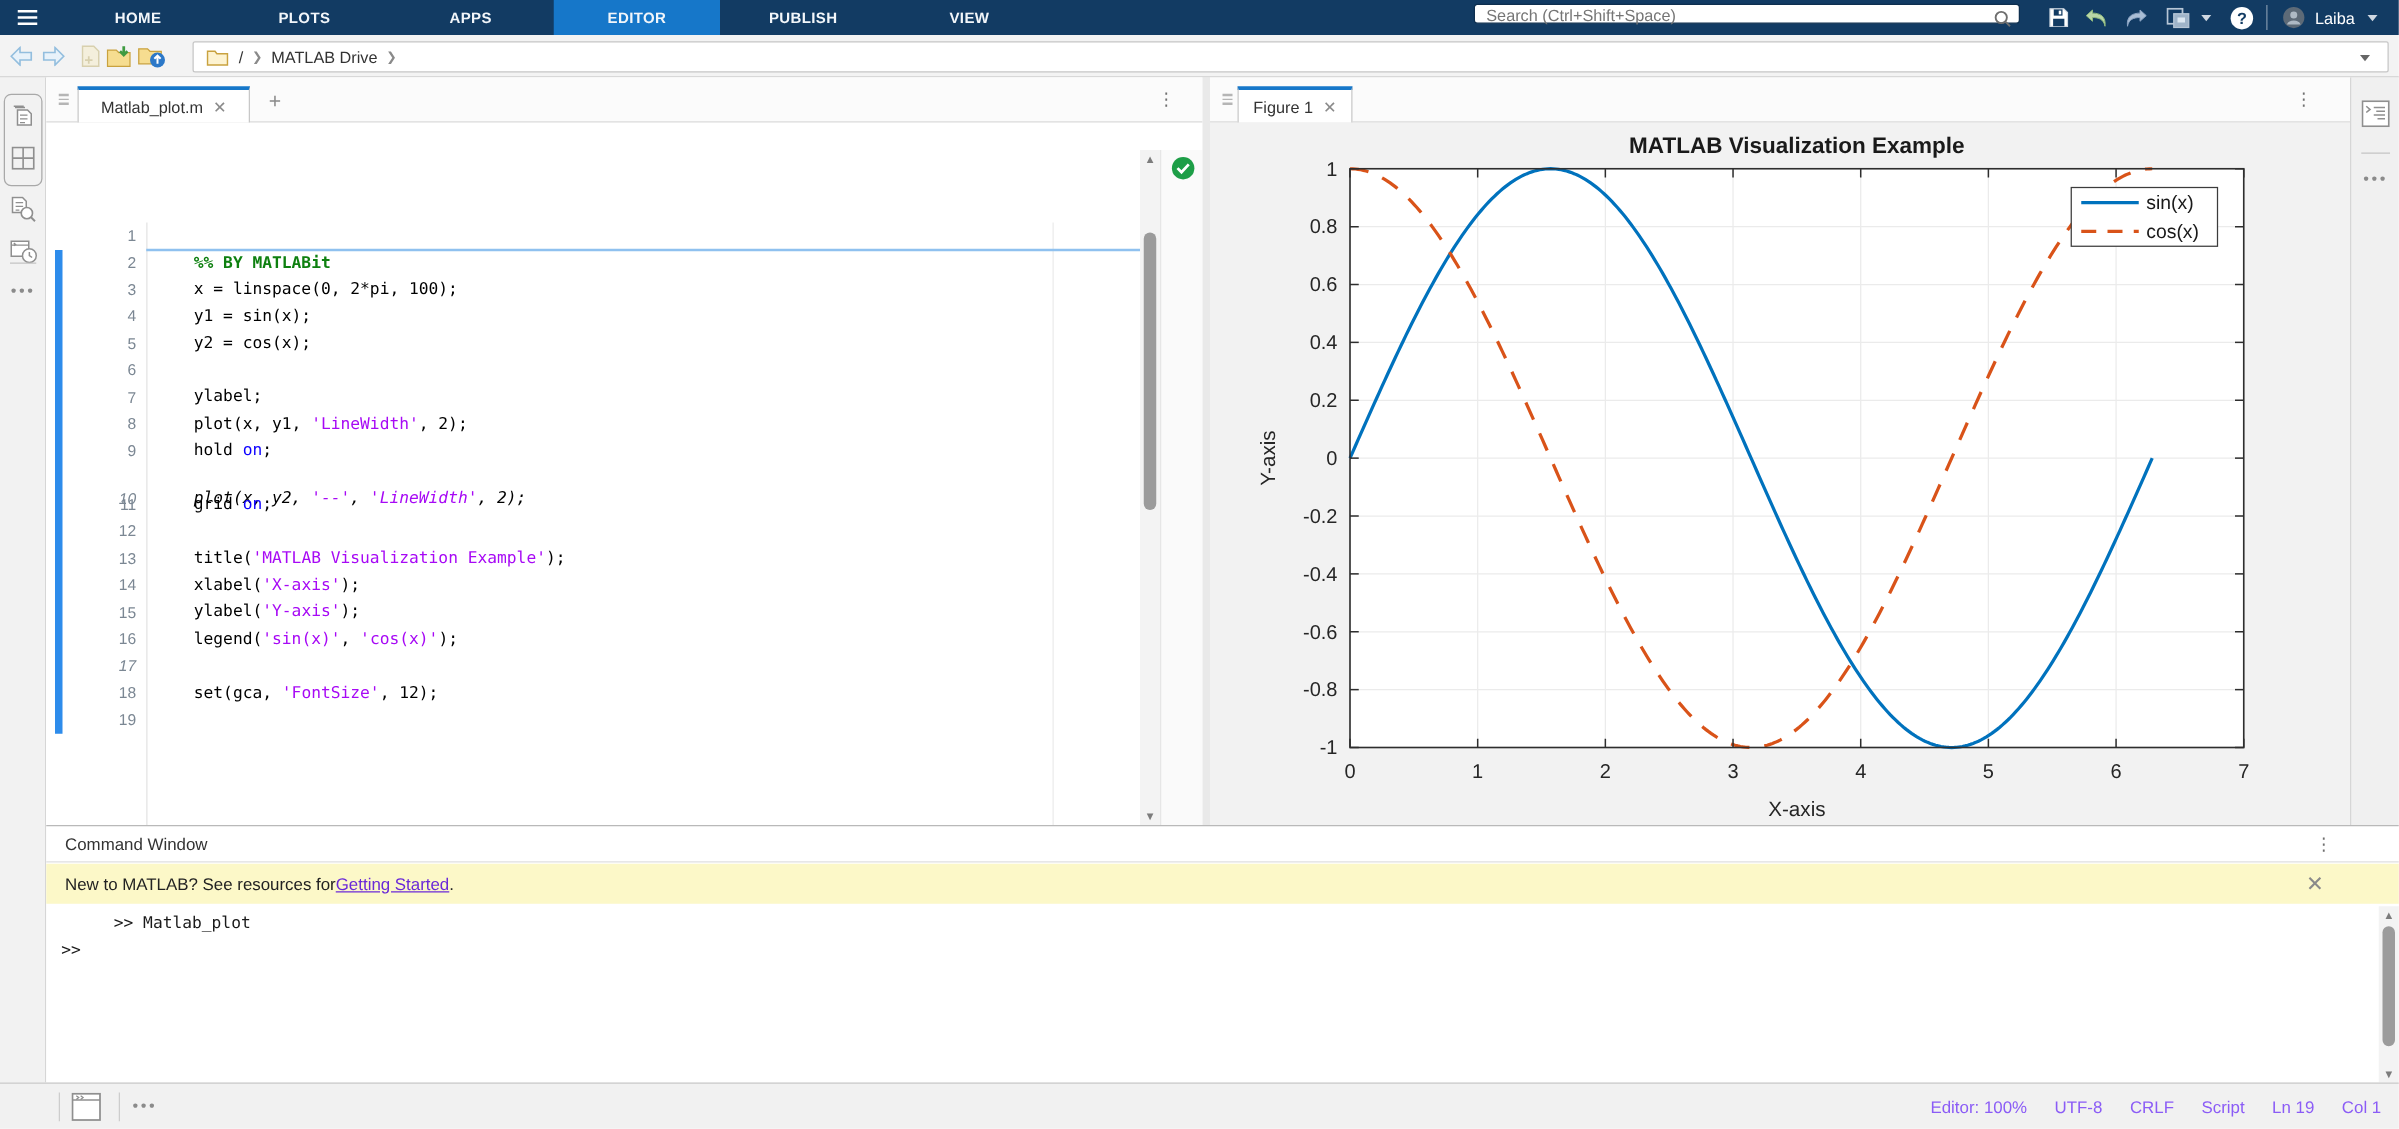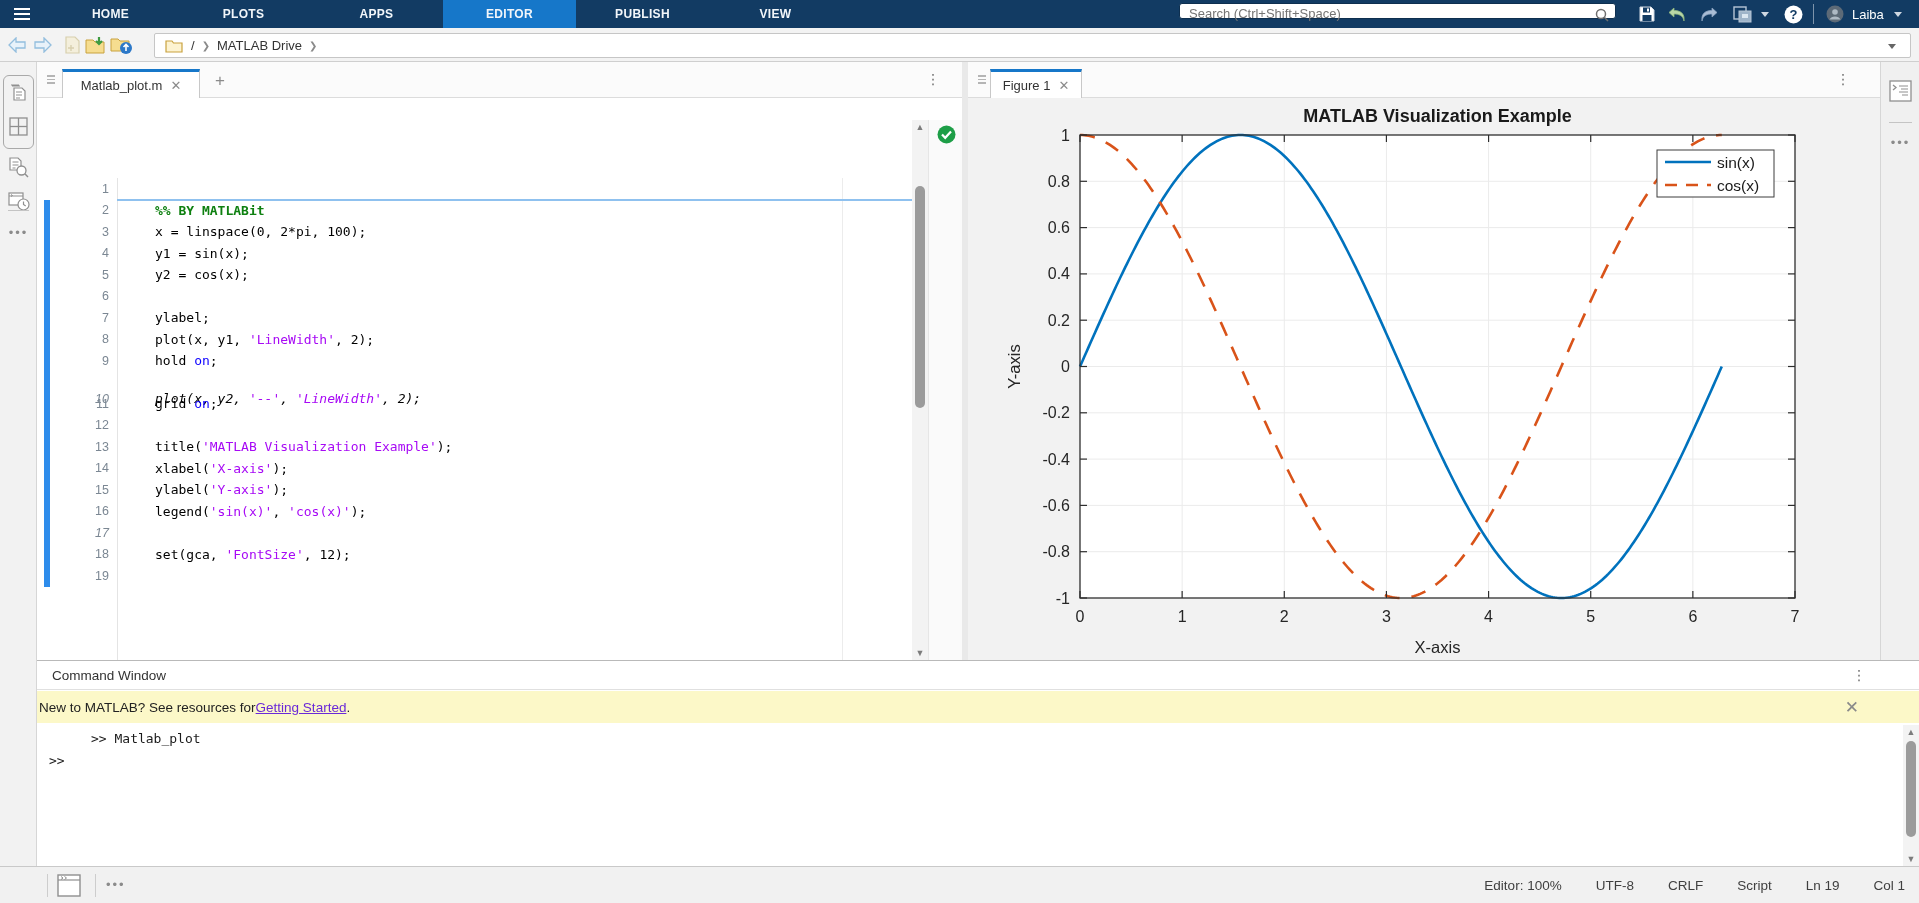--- a/index.html
+++ b/index.html
@@ -96,32 +96,32 @@
   #rs-divider { position:absolute; left:8px; top:60px; width:23px; height:1px; background:#c4c4c4; }
 
   
   #cmd-sidebar { position:absolute; left:0; top:660px; width:37px; height:206px;
     background:#f2f2f2; border-right:1px solid #d6d6d6; }
   #cmdwin { position:absolute; left:37px; top:660px; width:1882px; height:206px;
     background:#fff; border-top:1px solid #b9b9b9; }
   #cmd-header { position:absolute; left:0; top:0; right:0; height:29px; border-bottom:1px solid #e0e0e0;
     display:flex; align-items:center; font-size:13.5px; color:#333; padding-left:15px; }
   #cmd-banner { position:absolute; left:0; top:30px; right:0; height:32px; background:#fcf8c8;
-    display:flex; align-items:center; font-size:13.5px; color:#222; padding-left:2px; }
+    display:flex; align-items:center; font-size:13.5px; color:#222; padding-left:15px; }
   #cmd-banner a { color:#6a29d8; }
   #banner-close { position:absolute; right:60px; top:6px; color:#8a8a8a; font-size:17px; cursor:pointer; }
   .cmd-line { position:absolute; left:12px; font-family:"DejaVu Sans Mono",monospace;
     font-size:13px; color:#1a1a1a; white-space:pre; }
 
   
   #statusbar { position:absolute; left:0; top:866px; width:1919px; height:37px;
     background:#f1f1f1; border-top:1px solid #c9c9c9; }
   .sb-sep { position:absolute; top:7px; width:1px; height:23px; background:#cdcdcd; }
   #status-right { position:absolute; right:14px; top:0; height:37px; display:flex;
-    align-items:center; gap:34px; font-size:13.5px; color:#404040; }
+    align-items:center; gap:22px; font-size:13.5px; color:#8b5cf6; }
   #status-icon { position:absolute; left:57px; top:7px; cursor:pointer; }
   #status-dots { position:absolute; left:106px; top:10px; }
 </style>
 </head>
 <body>
 
 <div id="topnav">
   <div id="hamburger">
     <svg width="16" height="12" viewBox="0 0 16 12">
         <g stroke="#fff" stroke-width="2">

